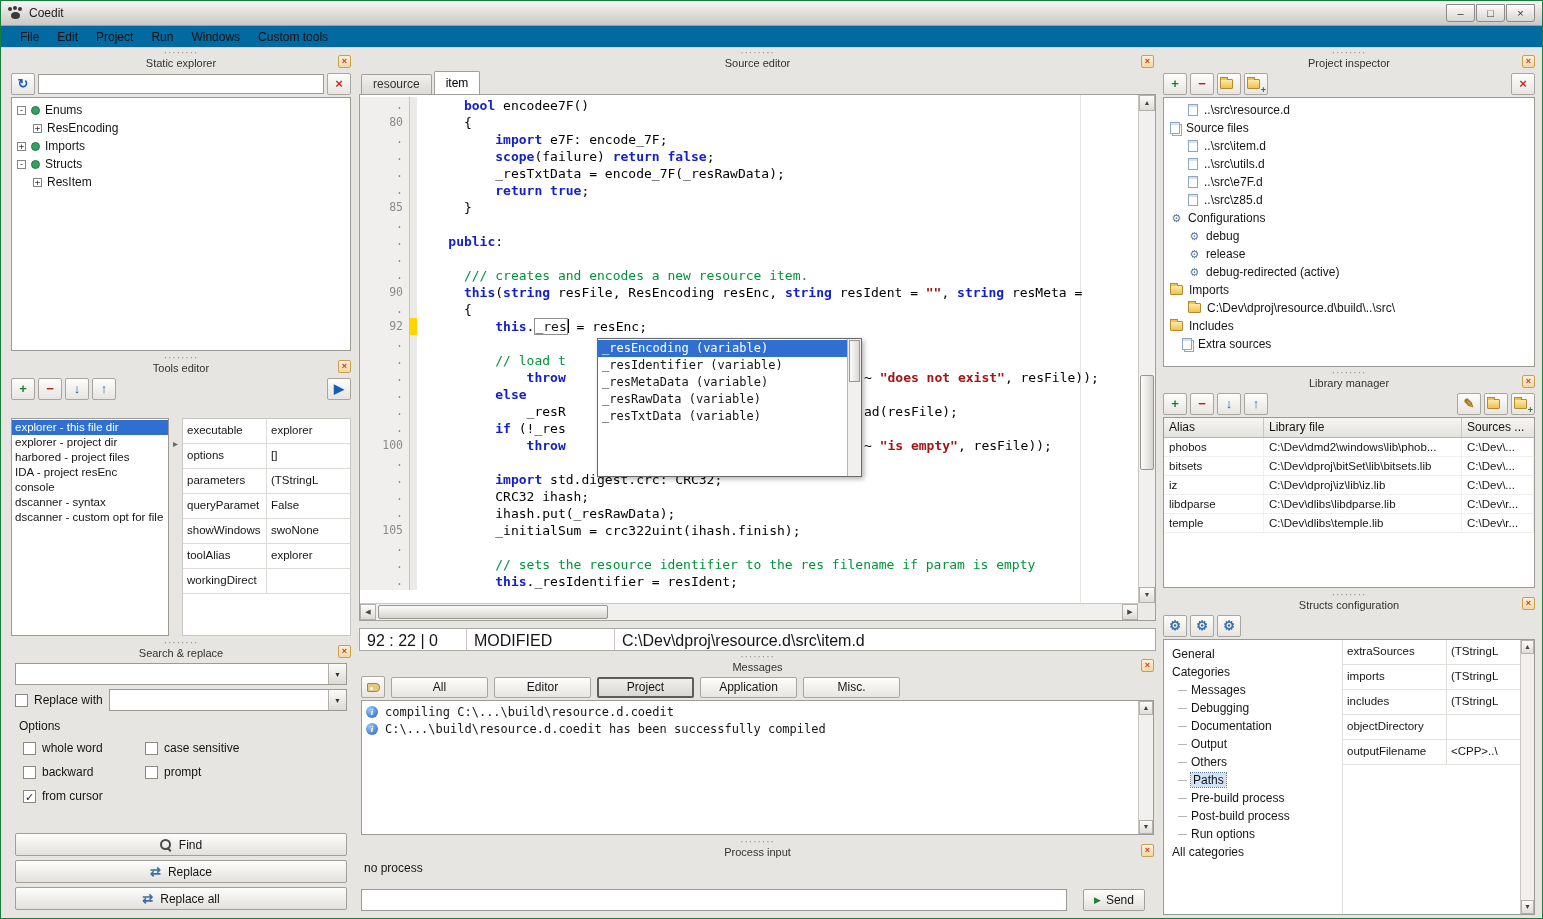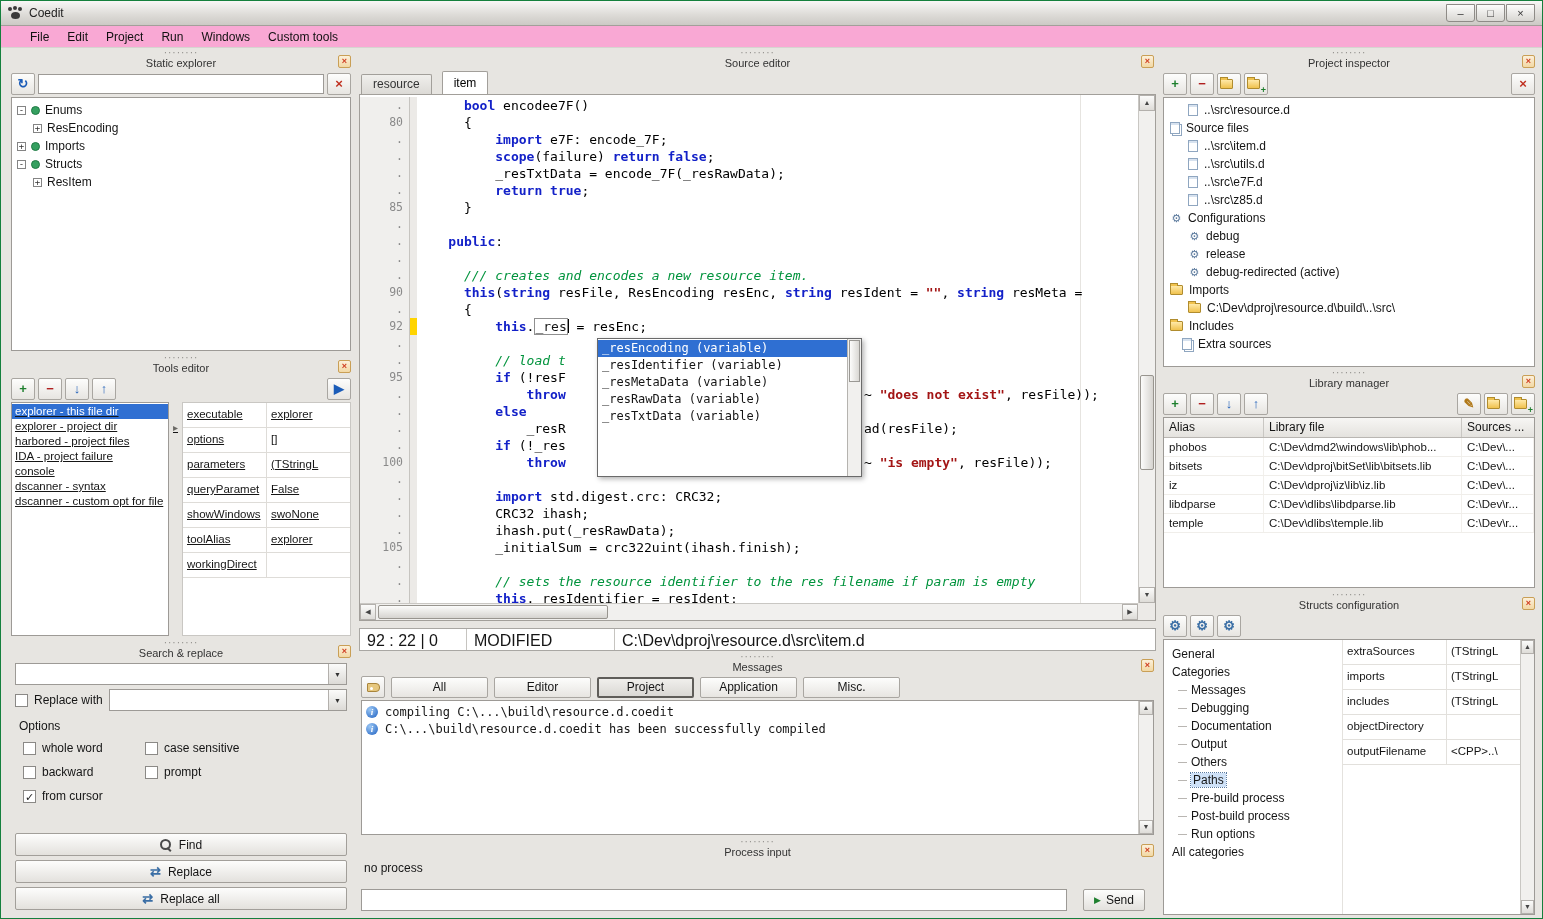--- a/index.html
+++ b/index.html
@@ -8,21 +8,21 @@
 #app{position:relative;width:1543px;height:919px;background:#e7e5e1;border:1px solid #15803d;overflow:hidden;}
 
 
 #titlebar{position:absolute;left:0;top:0;width:100%;height:25px;background:linear-gradient(#f8f7f6,#dcdad6 60%,#ccc9c5);border-bottom:1px solid #a39f9a;display:flex;align-items:center;padding:0 7px;gap:6px;}
 #apptitle{font-size:12px;color:#222;}
 #paw{width:15px;height:13px;position:relative;display:inline-block;}
 #paw::before{content:"";position:absolute;left:3px;top:5px;width:9px;height:7px;background:#3a3a3a;border-radius:50%;}
 #paw::after{content:"";position:absolute;left:0;top:0;width:4px;height:4px;background:#3a3a3a;border-radius:50%;box-shadow:5px -1px 0 #3a3a3a,10px 0 0 #3a3a3a;}
 #winbtns{margin-left:auto;display:flex;gap:1px;}
 .winbtn{width:29px;height:18px;background:linear-gradient(#fdfdfc,#d8d6d2);border:1px solid #8e8b87;border-radius:0 0 3px 3px;font-size:11px;line-height:16px;text-align:center;color:#333;}
-#menubar{position:absolute;left:0;top:25px;width:100%;height:22px;background:#f9a8d4;border-bottom:1px solid #d6d4d0;display:flex;align-items:center;padding-left:20px;}
+#menubar{position:absolute;left:0;top:25px;width:100%;height:22px;background:#0369a1;border-bottom:1px solid #d6d4d0;display:flex;align-items:center;padding-left:10px;}
 .mitem{padding:3px 9px;font-size:12px;color:#111;}
 
 
 .panel{position:absolute;display:flex;flex-direction:column;}
 .phead{flex:0 0 19px;position:relative;text-align:center;overflow:hidden;}
 .grip{display:block;height:6px;line-height:3px;font-size:10px;letter-spacing:1px;color:#8f8d89;}
 .ptitle{display:block;font-size:11px;line-height:12px;color:#333;white-space:nowrap;}
 .pclose{position:absolute;right:2px;top:4px;width:13px;height:13px;background:linear-gradient(#fcf0da,#f2d8a4);border:1px solid #c99f56;border-radius:2px;color:#cf3a1e;font-size:9px;line-height:11px;text-align:center;font-weight:bold;}
 .toolrow{display:flex;align-items:center;gap:3px;padding:2px 2px;flex:0 0 27px;}
 .tbtn{flex:0 0 auto;width:24px;height:22px;background:linear-gradient(#fdfdfc,#e7e5e1);border:1px solid #a9a6a1;border-radius:2px;display:inline-flex;align-items:center;justify-content:center;font-size:13px;position:relative;}
@@ -34,21 +34,21 @@
 
 
 #p-static{left:8px;top:50px;width:344px;height:302px;}
 #se-tree{flex:1;margin:0 2px 2px;padding-top:3px;}
 .trow{height:18px;line-height:18px;white-space:nowrap;display:flex;align-items:center;font-size:12px;}
 .tgl{flex:0 0 auto;width:9px;height:9px;border:1px solid #848484;background:#fff;font-size:9px;line-height:7px;text-align:center;margin-right:5px;color:#333;font-family:"DejaVu Sans Mono",monospace;}
 .i-sym{flex:0 0 auto;width:9px;height:9px;border-radius:50%;background:#35a060;border:1px solid #1f7a44;margin-right:5px;}
 
 
 #p-tools{left:8px;top:355px;width:344px;height:282px;}
-#tools-body{flex:1;display:flex;margin:0 2px 2px;gap:0;text-decoration:underline;}
+#tools-body{flex:1;display:flex;margin:16px 2px 2px;gap:0;}
 #tools-list{flex:0 0 158px;background:#fff;border:1px solid #9d9a96;overflow:hidden;padding-top:1px;}
 .lrow{height:15px;line-height:15px;padding:0 3px;font-size:11.5px;white-space:nowrap;overflow:hidden;}
 .lrow.sel{background:#2f6fd2;color:#fff;}
 #tools-div{flex:0 0 13px;color:#6b6965;font-size:10px;text-align:center;padding-top:20px;}
 #tools-grid{flex:1;background:#fff;border:1px solid #c9c7c3;overflow:hidden;}
 .grow{display:flex;height:25px;border-bottom:1px solid #dedcd8;background:#fff;}
 .gname{flex:0 0 84px;border-right:1px solid #dedcd8;padding:5px 4px 0;overflow:hidden;white-space:nowrap;font-size:11.5px;}
 .gval{flex:1;padding:5px 4px 0;overflow:hidden;white-space:nowrap;font-size:11.5px;}
 
 
@@ -62,32 +62,32 @@
 .bigbtn{flex:0 0 23px;height:23px;margin:4px 6px 0;background:linear-gradient(#fdfdfc,#e3e1dd);border:1px solid #a29f9a;border-radius:2px;display:flex;align-items:center;justify-content:center;gap:7px;font-size:12px;}
 .bigbtn:last-child{margin-bottom:5px;}
 .i-find{width:12px;height:12px;position:relative;display:inline-block;}
 .i-find::before{content:"";position:absolute;left:0;top:0;width:7px;height:7px;border:2px solid #4a4a4a;border-radius:50%;}
 .i-find::after{content:"";position:absolute;left:8px;top:8px;width:5px;height:2px;background:#4a4a4a;transform:rotate(45deg);transform-origin:0 0;}
 .i-rep{color:#3a6ea5;font-weight:bold;font-size:13px;}
 
 
 #p-editor{left:358px;top:50px;width:797px;height:570px;}
 #tabstrip{flex:0 0 24px;display:flex;align-items:flex-end;padding-left:2px;}
-.tab{height:20px;line-height:19px;padding:0 11px;border:1px solid #a29f9a;border-bottom:none;background:linear-gradient(#f0efec,#dcdad6);margin-right:10px;font-size:12px;border-radius:2px 2px 0 0;color:#333;}
+.tab{height:20px;line-height:19px;padding:0 11px;border:1px solid #a29f9a;border-bottom:none;background:linear-gradient(#f0efec,#dcdad6);margin-right:2px;font-size:12px;border-radius:2px 2px 0 0;color:#333;}
 .tab.active{height:23px;background:#fff;line-height:23px;color:#000;}
 #edbody{flex:1;position:relative;background:#fff;border:1px solid #a29f9a;overflow:hidden;}
 #code-lines{position:absolute;left:0;top:0;right:17px;bottom:17px;overflow:hidden;padding-top:2px;}
 .code-line{position:relative;display:flex;height:17px;font-family:"DejaVu Sans Mono",monospace;font-size:13px;line-height:17px;white-space:pre;}
 .gut{flex:0 0 50px;background:#f0efed;border-right:1px solid #c6c4c0;color:#8a8a8a;text-align:right;padding-right:6px;font-size:11.5px;}
 .mark{flex:0 0 7px;background:#eceae7;}
 .mark.on{background:#ffd400;}
 .ltext{flex:1;position:relative;}
 .tok-p{color:#000;}
 .tok-k{color:#1321c8;font-weight:bold;}
-.tok-c{color:#00933c;font-style:italic;}
+.tok-c{color:#00933c;}
 .tok-s{color:#a31515;font-weight:bold;}
 .tok-box{border:1px solid #8f8f8f;}
 .tok-caret{display:inline-block;width:1px;height:14px;background:#000;vertical-align:-2px;}
 .tail{position:absolute;left:447px;top:0;}
 #marginline{position:absolute;left:720px;top:0;bottom:17px;width:1px;background:#e6e4e0;}
 .sb-v{position:absolute;right:0;top:0;bottom:17px;width:17px;background:#f1f0ee;border-left:1px solid #c9c7c3;}
 .sb-h{position:absolute;left:0;right:17px;bottom:0;height:17px;background:#f1f0ee;border-top:1px solid #c9c7c3;}
 .sb-btn{position:absolute;width:16px;height:16px;background:linear-gradient(#fbfbfa,#dedcd8);border:1px solid #b3b0ac;font-size:7px;color:#444;text-align:center;line-height:14px;}
 .sb-v .sb-btn.a1{top:0;left:0;}
 .sb-v .sb-btn.a2{bottom:0;left:0;}
@@ -262,21 +262,21 @@
         <span class="spacer"></span>
         <span class="tbtn">
           <span class="glyph" style="color: rgb(27, 92, 184);">▶</span>
         </span>
       </div>
     <div id="tools-body">
       <div id="tools-list">
           <div class="lrow sel">explorer - this file dir</div>
           <div class="lrow">explorer - project dir</div>
           <div class="lrow">harbored - project files</div>
-          <div class="lrow">IDA - project failure</div>
+          <div class="lrow">IDA - project resEnc</div>
           <div class="lrow">console</div>
           <div class="lrow">dscanner - syntax</div>
           <div class="lrow">dscanner - custom opt for file</div>
         </div>
       <div id="tools-div">▸</div>
       <div id="tools-grid">
           <div class="grow">
             <span class="gname">executable</span>
             <span class="gval">explorer</span>
           </div>
@@ -388,21 +388,20 @@
           <div class="code-line"><span class="gut">85</span><span class="mark"></span><span class="ltext"><span class="tok-p">      }</span></span></div>
           <div class="code-line"><span class="gut">.</span><span class="mark"></span><span class="ltext"></span></div>
           <div class="code-line"><span class="gut">.</span><span class="mark"></span><span class="ltext"><span class="tok-p">    </span><span class="tok-k">public</span><span class="tok-p">:</span></span></div>
           <div class="code-line"><span class="gut">.</span><span class="mark"></span><span class="ltext"></span></div>
           <div class="code-line"><span class="gut">.</span><span class="mark"></span><span class="ltext"><span class="tok-p">      </span><span class="tok-c">/// creates and encodes a new resource item.</span></span></div>
           <div class="code-line"><span class="gut">90</span><span class="mark"></span><span class="ltext"><span class="tok-p">      </span><span class="tok-k">this</span><span class="tok-p">(</span><span class="tok-k">string</span><span class="tok-p"> resFile, ResEncoding resEnc, </span><span class="tok-k">string</span><span class="tok-p"> resIdent = </span><span class="tok-s">""</span><span class="tok-p">, </span><span class="tok-k">string</span><span class="tok-p"> resMeta = </span></span></div>
           <div class="code-line"><span class="gut">.</span><span class="mark"></span><span class="ltext"><span class="tok-p">      {</span></span></div>
           <div class="code-line"><span class="gut">92</span><span class="mark on"></span><span class="ltext"><span class="tok-p">          </span><span class="tok-k">this</span><span class="tok-p">.</span><span class="tok-box">_res</span><span class="tok-caret"></span><span class="tok-p"> = resEnc;</span></span></div>
           <div class="code-line"><span class="gut">.</span><span class="mark"></span><span class="ltext"></span></div>
           <div class="code-line"><span class="gut">.</span><span class="mark"></span><span class="ltext"><span class="tok-p">          </span><span class="tok-c">// load t</span></span></div>
-          <div class="code-line"><span class="gut">95</span><span class="mark"></span><span class="ltext"><span class="tok-p">          </span><span class="tok-k">if</span><span class="tok-p"> (!resF</span></span></div>
           <div class="code-line"><span class="gut">.</span><span class="mark"></span><span class="ltext"><span class="tok-p">              </span><span class="tok-k">throw</span><span class="tail"><span class="tok-p">~ </span><span class="tok-s">"does not exist"</span><span class="tok-p">, resFile));</span></span></span></div>
           <div class="code-line"><span class="gut">.</span><span class="mark"></span><span class="ltext"><span class="tok-p">          </span><span class="tok-k">else</span></span></div>
           <div class="code-line"><span class="gut">.</span><span class="mark"></span><span class="ltext"><span class="tok-p">              _resR</span><span class="tail"><span class="tok-p">ad(resFile);</span></span></span></div>
           <div class="code-line"><span class="gut">.</span><span class="mark"></span><span class="ltext"><span class="tok-p">          </span><span class="tok-k">if</span><span class="tok-p"> (!_res</span></span></div>
           <div class="code-line"><span class="gut">100</span><span class="mark"></span><span class="ltext"><span class="tok-p">              </span><span class="tok-k">throw</span><span class="tail"><span class="tok-p">~ </span><span class="tok-s">"is empty"</span><span class="tok-p">, resFile));</span></span></span></div>
           <div class="code-line"><span class="gut">.</span><span class="mark"></span><span class="ltext"></span></div>
           <div class="code-line"><span class="gut">.</span><span class="mark"></span><span class="ltext"><span class="tok-p">          </span><span class="tok-k">import</span><span class="tok-p"> std.digest.crc: CRC32;</span></span></div>
           <div class="code-line"><span class="gut">.</span><span class="mark"></span><span class="ltext"><span class="tok-p">          CRC32 ihash;</span></span></div>
           <div class="code-line"><span class="gut">.</span><span class="mark"></span><span class="ltext"><span class="tok-p">          ihash.put(_resRawData);</span></span></div>
           <div class="code-line"><span class="gut">105</span><span class="mark"></span><span class="ltext"><span class="tok-p">          _initialSum = crc322uint(ihash.finish);</span></span></div>

